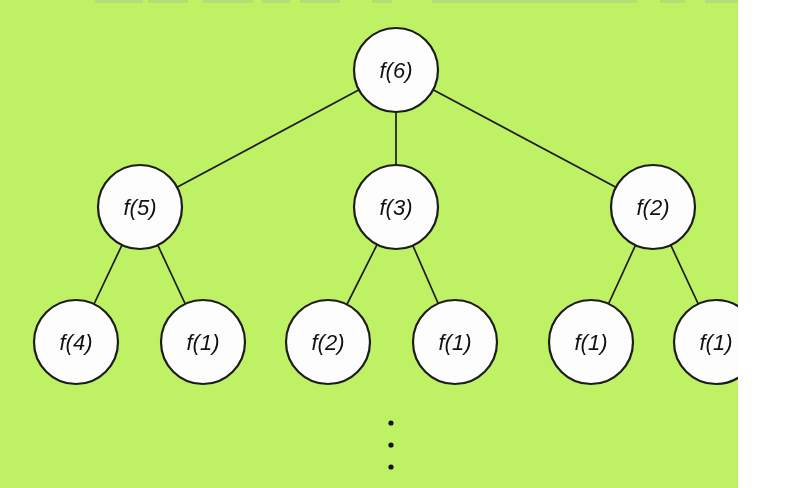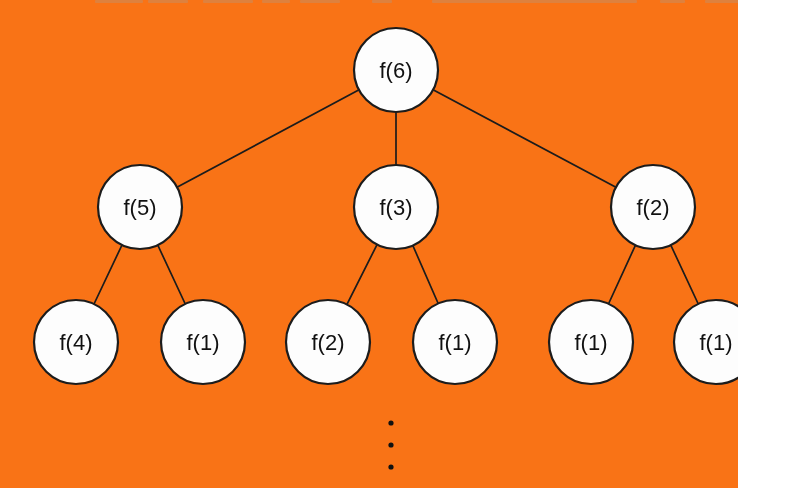--- a/index.html
+++ b/index.html
@@ -4,23 +4,24 @@
 <style>
   html, body {
     margin: 0;
     padding: 0;
     background: #ffffff;
   }
   #stage {
     position: relative;
     width: 738px;
     height: 488px;
-    background: #f97316;
+    background: #bef264;
     overflow: hidden;
     font-family: "Liberation Sans", sans-serif;
+    font-style: italic;
   }
   #tree-svg {
     position: absolute;
     left: 0;
     top: 0;
   }
   .scan-artifact {
     position: absolute;
     top: 0;
     height: 3px;

